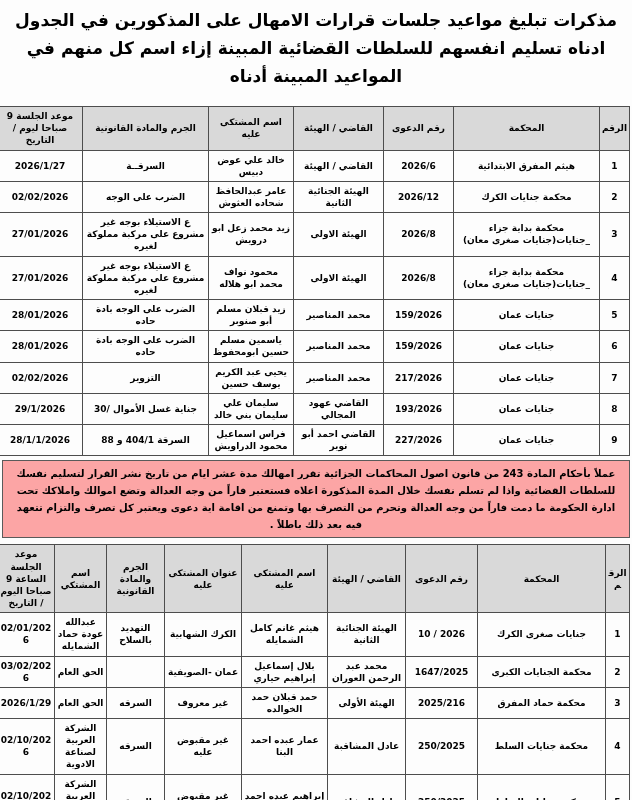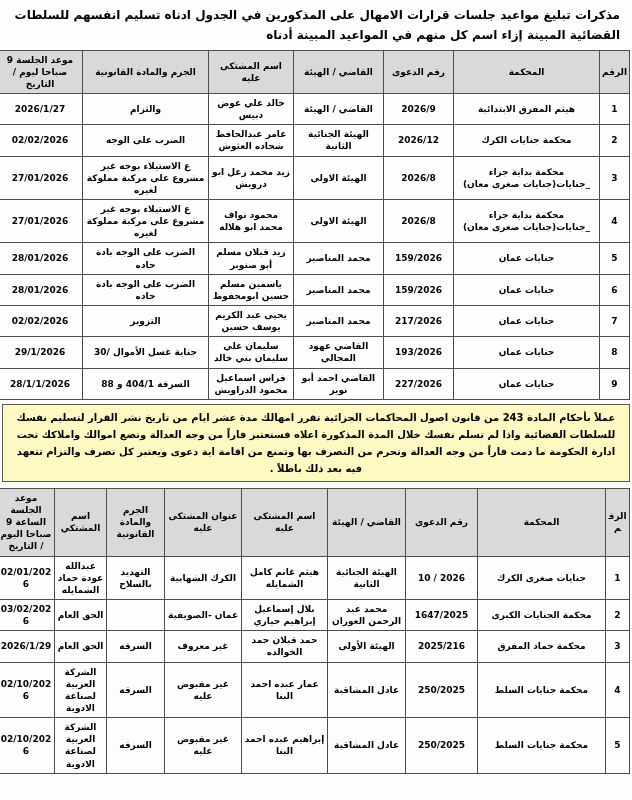--- a/index.html
+++ b/index.html
@@ -5,42 +5,42 @@
   * { margin:0; padding:0; box-sizing:border-box; }
   html,body { background:#e9e9e9; }
   body {
     width:632px; min-height:800px; margin:0 auto;
     background:#fdfdfd;
     font-family:"DejaVu Sans", sans-serif;
     color:#111; direction:rtl;
   }
   .page { width:632px; padding:3px 2px 2px 2px; }
   .doc-title {
-    font-weight:bold; 
-    font-size:12px; line-height:1.65;
-    padding:3px 10px 4px 10px; color:#000;
+    font-weight:bold; text-align:center;
+    font-size:17px; line-height:1.65;
+    padding:3px 10px 16px 10px; color:#000;
   }
   table.notice-table {
     width:100%; border-collapse:collapse; table-layout:fixed;
     margin:0 0 4px 0;
   }
   table.notice-table th, table.notice-table td {
     border:1px solid #4d4d4d;
     font-size:9px; font-weight:bold; color:#000;
     text-align:center; vertical-align:middle;
     padding:3px 2px; line-height:1.35;
     overflow:hidden; word-wrap:break-word;
   }
   table.notice-table th { background:#d9d9d9; font-size:9px; }
   table.notice-table td.num { direction:ltr; unicode-bidi:embed; }
   .legal-note {
     border:1px solid #5a5a5a;
     font-size:10px; font-weight:bold; line-height:1.7;
     text-align:center; padding:4px 8px; margin:2px 0 6px 0;
-    color:#000; background:#fef9c3;
+    color:#000; background:#fca5a5;
   }
   
   .t1 col.c0{width:30px}.t1 col.c1{width:146px}.t1 col.c2{width:70px}
   .t1 col.c3{width:90px}.t1 col.c4{width:85px}.t1 col.c5{width:126px}
   .t1 col.c6{width:85px}
   
   .t2 col.c0{width:24px}.t2 col.c1{width:128px}.t2 col.c2{width:72px}
   .t2 col.c3{width:78px}.t2 col.c4{width:86px}.t2 col.c5{width:77px}
   .t2 col.c6{width:58px}.t2 col.c7{width:52px}.t2 col.c8{width:57px}
 </style>
@@ -69,24 +69,24 @@
           <th>القاضي / الهيئة</th>
           <th>اسم المشتكى عليه</th>
           <th>الجرم والمادة القانونية</th>
           <th>موعد الجلسة 9 صباحا ليوم / التاريخ</th>
         </tr>
       </thead>
     <tbody>
         <tr>
           <td class="num">1</td>
           <td>هيثم المفرق الابتدائية</td>
-          <td class="num">2026/9</td>
+          <td class="num">2026/6</td>
           <td>القاضي / الهيئة</td>
           <td>خالد علي عوض دبيس</td>
-          <td>والتزام</td>
+          <td>السرقــة</td>
           <td class="num">2026/1/27</td>
         </tr>
         <tr>
           <td class="num">2</td>
           <td>محكمة جنايات الكرك</td>
           <td class="num">2026/12</td>
           <td>الهيئة الجنائية الثانية</td>
           <td>عامر عبدالحافظ شحاده العثوش</td>
           <td>الضرب على الوجه</td>
           <td class="num">02/02/2026</td>

